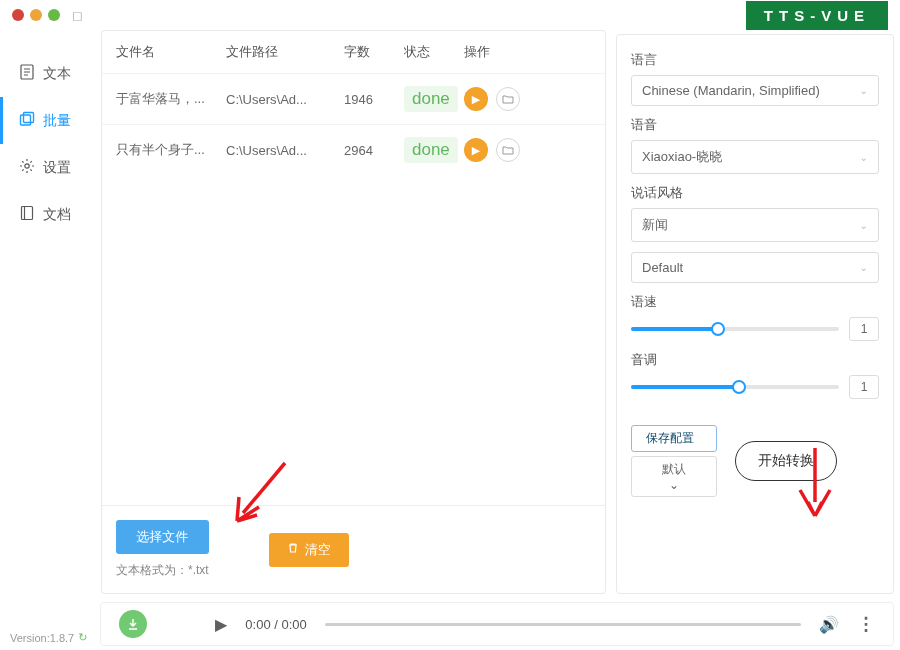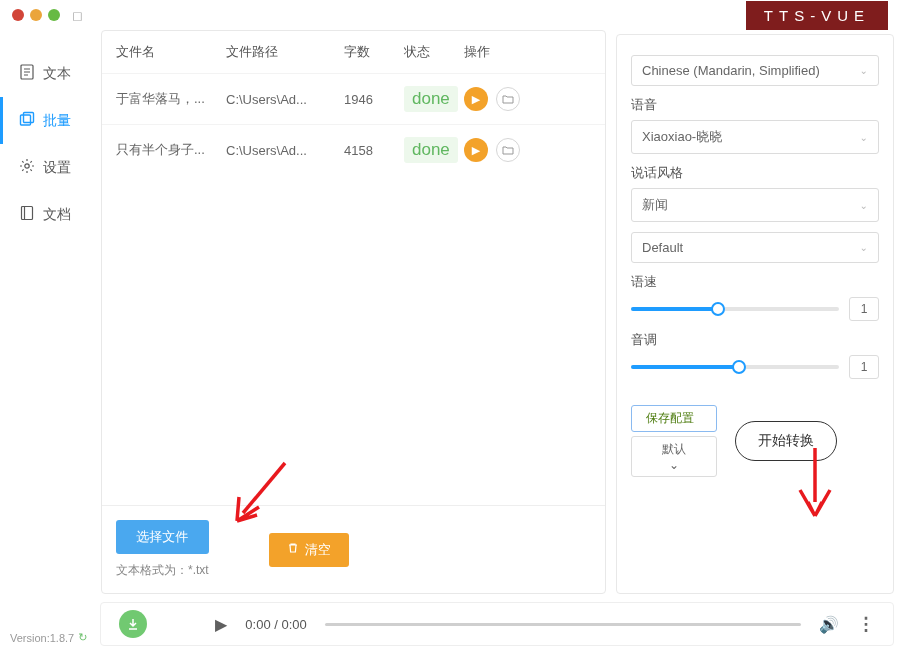--- a/index.html
+++ b/index.html
@@ -4,21 +4,21 @@
 <style>
 * { box-sizing: border-box; margin: 0; padding: 0; font-family: -apple-system, "Helvetica Neue", Arial, sans-serif; }
 html, body { width: 900px; height: 650px; background: #fff; color: #333; overflow: hidden; }
 .titlebar { height: 30px; display: flex; align-items: center; padding: 0 12px; }
 .dots { display: flex; gap: 6px; }
 .dot { width: 12px; height: 12px; border-radius: 50%; }
 .dot.red { background: #d24538; }
 .dot.yellow { background: #eba53b; }
 .dot.green { background: #67ba43; }
 .winicon { margin-left: 12px; color: #aaa; font-size: 13px; }
-.brand { margin-left: auto; background: #7f1d1d; color: #fff; padding: 6px 18px; font-weight: 400; letter-spacing: 6px; font-size: 15px; }
+.brand { margin-left: auto; background: #15803d; color: #fff; padding: 6px 18px; font-weight: 700; letter-spacing: 6px; font-size: 15px; }
 .body { display: flex; height: 564px; }
 .sidebar { width: 95px; padding-top: 20px; }
 .side-item { display: flex; align-items: center; gap: 8px; padding: 14px 16px; color: #595959; font-size: 14px; cursor: pointer; border-left: 3px solid transparent; }
 .side-item.active { color: #1e9cff; border-left-color: #1e9cff; }
 .side-ico { width: 16px; display: inline-block; }
 .main { flex: 1; display: flex; gap: 10px; padding: 0 6px; }
 .panel { border: 1px solid #e8e8e8; border-radius: 4px; background: #fff; }
 .left-panel { flex: 1; display: flex; flex-direction: column; }
 .right-panel { width: 278px; padding: 14px 14px; margin-top: 4px; }
 .table-head, .table-row { display: flex; align-items: center; padding: 12px 14px; font-size: 13px; }
@@ -40,21 +40,21 @@
 .field-label { font-size: 13px; color: #555; margin-top: 2px; }
 .select { border: 1px solid #dcdcdc; border-radius: 3px; padding: 7px 10px; margin-top: 6px; margin-bottom: 10px; font-size: 13px; color: #666; display: flex; align-items: center; justify-content: space-between; cursor: pointer; }
 .select .chev { color: #bbb; font-size: 10px; }
 .slider-row { display: flex; align-items: center; gap: 10px; margin-top: 6px; margin-bottom: 10px; }
 .slider { flex: 1; height: 4px; background: #e4e4e4; border-radius: 2px; position: relative; }
 .slider-fill { position: absolute; left: 0; top: 0; bottom: 0; background: #1e9cff; border-radius: 2px; }
 .slider-thumb { position: absolute; top: 50%; width: 14px; height: 14px; border: 2px solid #1e9cff; background: #fff; border-radius: 50%; transform: translate(-50%, -50%); }
 .slider-val { width: 30px; height: 24px; border: 1px solid #dcdcdc; border-radius: 3px; font-size: 12px; display: flex; align-items: center; justify-content: center; color: #666; }
 .bottom-right { display: flex; align-items: center; gap: 18px; margin-top: 26px; }
 .save-group { display: flex; flex-direction: column; gap: 4px; }
-.btn-save { border: 1px solid #8abaf0; color: #4d7c0f; background: #fff; padding: 4px 14px; border-radius: 3px; font-size: 12px; cursor: pointer; }
+.btn-save { border: 1px solid #8abaf0; color: #0c4a6e; background: #fff; padding: 4px 14px; border-radius: 3px; font-size: 12px; cursor: pointer; }
 .small-select { border: 1px solid #dcdcdc; border-radius: 3px; padding: 4px 12px; font-size: 12px; display: flex; align-items: center; justify-content: space-between; width: 86px; color: #666; flex-direction: column; }
 .btn-start { border: 1px solid #333; border-radius: 22px; padding: 10px 22px; font-size: 14px; cursor: pointer; }
 .player { border: 1px solid #eee; border-radius: 4px; margin: 8px 6px 0 100px; height: 44px; display: flex; align-items: center; padding: 0 18px; gap: 18px; background: #fff; }
 .circ-green { width: 28px; height: 28px; border-radius: 50%; background: #71c971; color: #fff; display: flex; align-items: center; justify-content: center; font-size: 14px; margin-right: 50px; }
 .play-tri { color: #606060; font-size: 16px; }
 .time { color: #555; font-size: 13px; }
 .ptrack { flex: 1; height: 3px; background: #cfcfcf; border-radius: 2px; }
 .spk { color: #888; font-size: 16px; }
 .more { color: #666; font-size: 18px; font-weight: bold; }
 .version { position: absolute; left: 10px; bottom: 6px; font-size: 11px; color: #999; display: flex; align-items: center; gap: 4px; }
@@ -133,21 +133,21 @@
           <span class="ico-btn grey">
             <svg width="12" height="12" viewBox="0 0 12 12">
                 <path d="M1 3h3l1 1h6v6H1z" fill="none" stroke="#999" stroke-width="1"></path>
               </svg>
           </span>
         </div>
       </div>
       <div class="table-row">
         <div class="c-name">只有半个身子...</div>
         <div class="c-path">C:\Users\Ad...</div>
-        <div class="c-words">4158</div>
+        <div class="c-words">2964</div>
         <div class="c-status"><span class="badge-done">done</span></div>
         <div class="c-ops">
           <span class="ico-btn orange">▶</span>
           <span class="ico-btn grey">
             <svg width="12" height="12" viewBox="0 0 12 12">
                 <path d="M1 3h3l1 1h6v6H1z" fill="none" stroke="#999" stroke-width="1"></path>
               </svg>
           </span>
         </div>
       </div>
@@ -162,20 +162,21 @@
             <svg width="12" height="12" viewBox="0 0 12 12">
                 <path d="M2 3h8M4 3V2h4v1M3 3l.6 7h4.8L9 3" fill="none" stroke="#fff" stroke-width="1.2"></path>
               </svg>
           </span>
           <span>清空</span>
         </div>
       </div>
     </div>
 
     <div class="right-panel panel">
+      <div class="field-label">语言</div>
       <div class="select">
           <span>Chinese (Mandarin, Simplified)</span>
           <span class="chev">⌄</span>
         </div>
 
       <div class="field-label">语音</div>
       <div class="select">
           <span>Xiaoxiao-晓晓</span>
           <span class="chev">⌄</span>
         </div>

